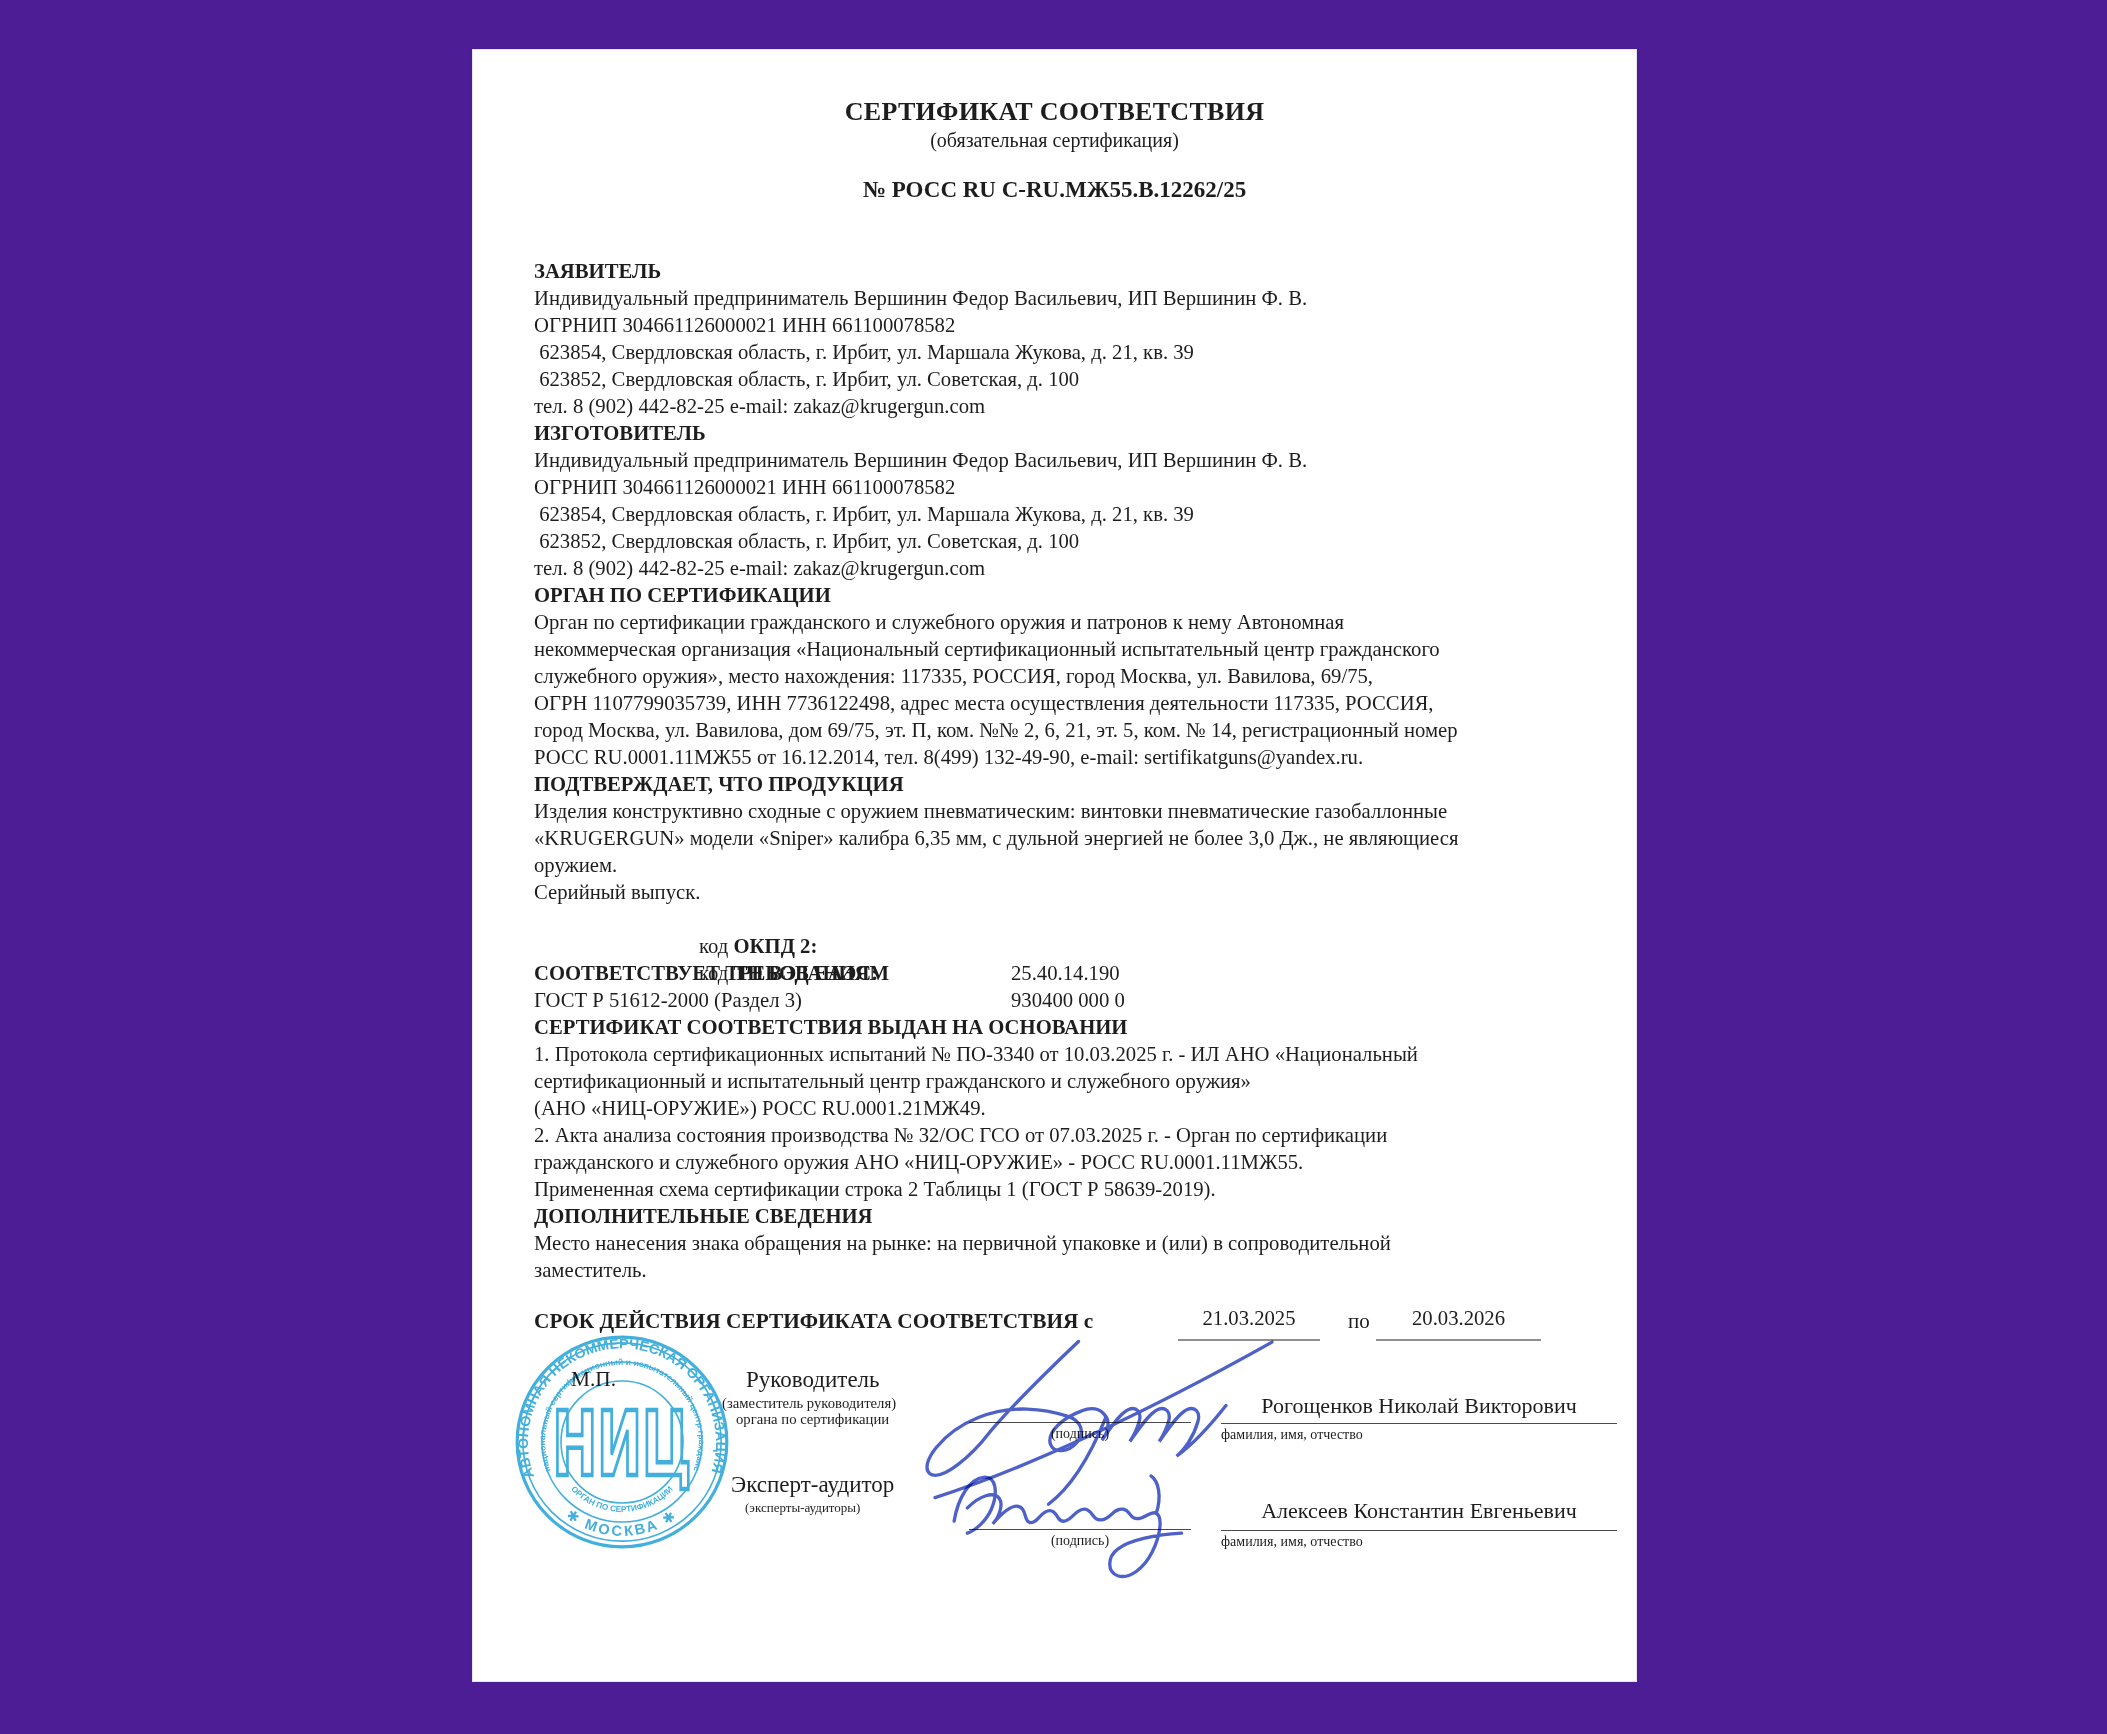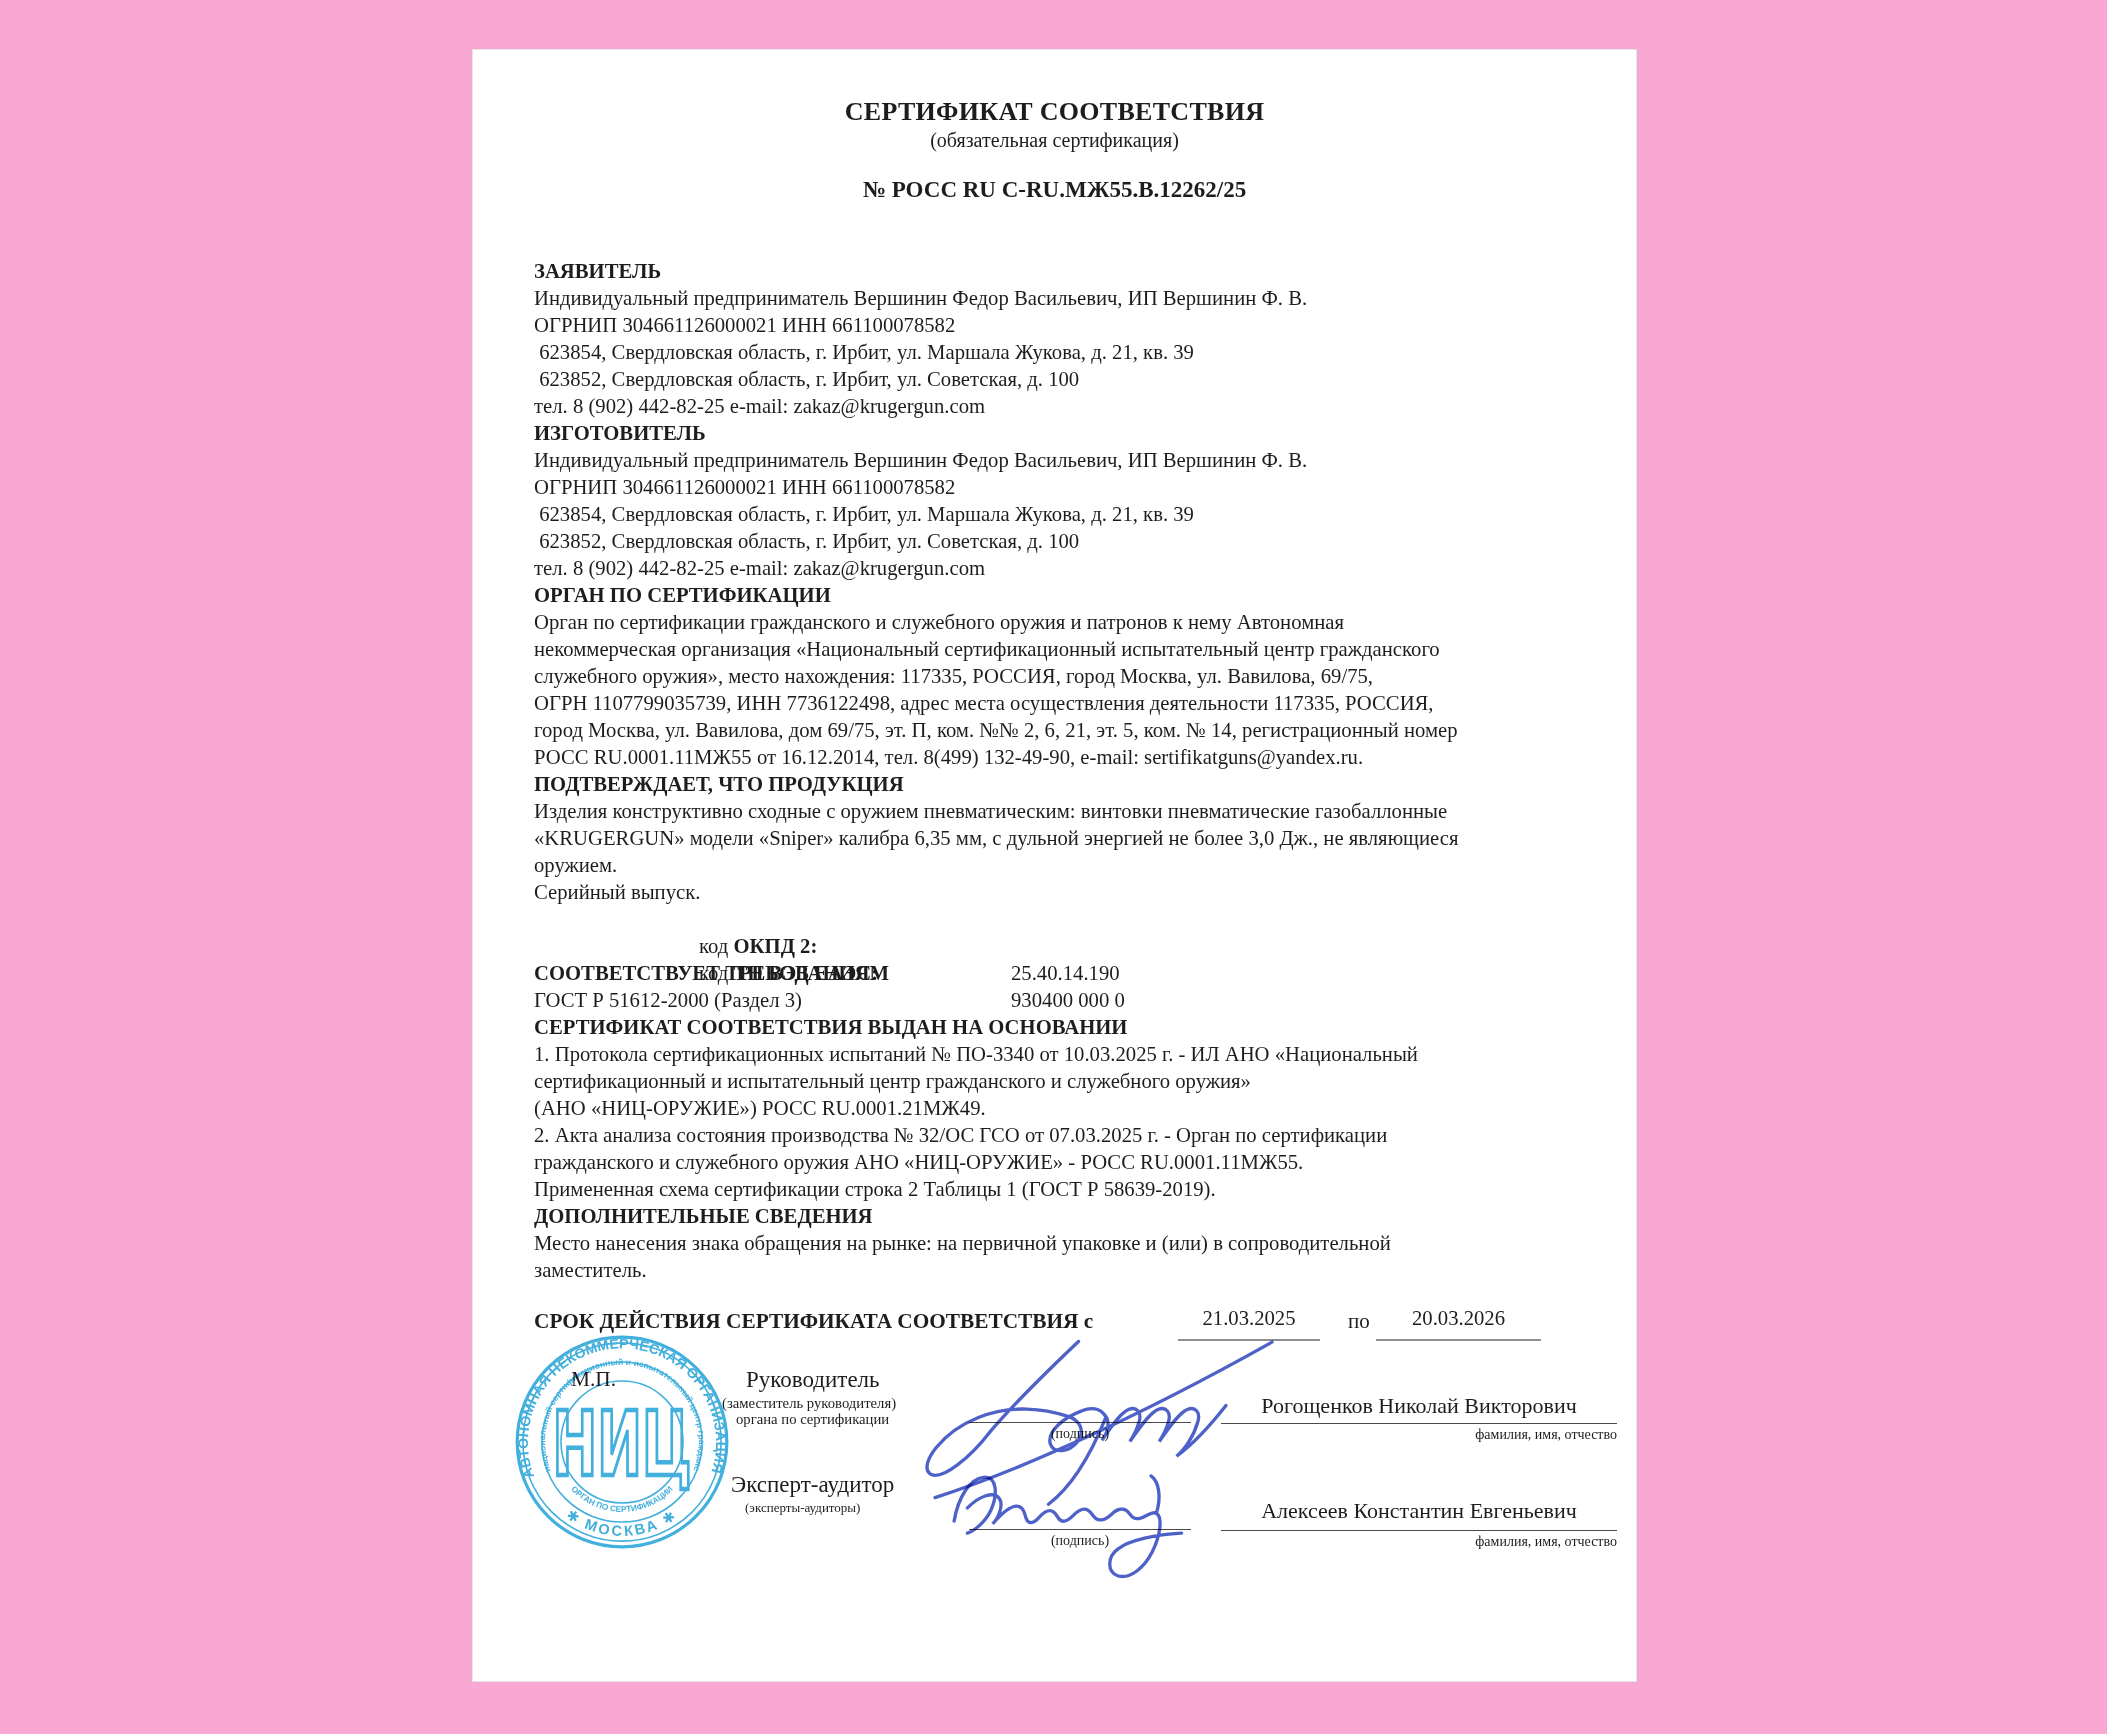--- a/index.html
+++ b/index.html
@@ -1,16 +1,16 @@
 <!DOCTYPE html>
 <html style="font-size:10.7px"><head>
 <meta charset="utf-8">
 <style>
   html,body{margin:0;padding:0;background:#ffffff;}
-  .viewport{position:relative;width:2108px;height:1734px;background:#f9a8d4;overflow:hidden;
+  .viewport{position:relative;width:2108px;height:1734px;background:#4c1d95;overflow:hidden;
             font-family:"Liberation Serif","DejaVu Serif",serif;color:#1d1d1d;}
   .page{position:absolute;left:472px;top:49px;width:1163px;height:1631px;background:#ffffff;
         border:0.7px solid #e4e7e7;box-shadow:0 0 2px rgba(0,0,0,.05);}
   .doc-title{position:absolute;left:0;top:47px;width:100%;text-align:center;
              font-size:26px;font-weight:bold;letter-spacing:0.3px;}
   .doc-subtitle{position:absolute;left:0;top:79px;width:100%;text-align:center;font-size:20px;}
   .doc-number{position:absolute;left:0;top:127px;width:100%;text-align:center;
               font-size:23px;font-weight:bold;}
   .body-text{position:absolute;left:61px;top:208px;width:1081px;font-size:20.7px;line-height:27px;}
   .line{white-space:pre;position:relative;height:27px;}
@@ -30,21 +30,21 @@
   .role2{position:absolute;left:258px;top:1422px;font-size:23px;}
   .role2-n1{position:absolute;left:272px;top:1450px;font-size:13px;}
   .sig-line{position:absolute;left:496px;width:222px;border-top:1.3px solid #4a4a4a;height:0;}
   .sig-line.r1{top:1372px;} .sig-line.r2{top:1479px;}
   .sig-cap{position:absolute;left:496px;width:222px;text-align:center;font-size:14px;}
   .sig-cap.r1{top:1376px;} .sig-cap.r2{top:1483px;}
   .name-box{position:absolute;left:748px;width:396px;text-align:center;font-size:22px;}
   .name-box.r1{top:1343px;} .name-box.r2{top:1448px;}
   .name-line{position:absolute;left:748px;width:396px;border-top:1.3px solid #4a4a4a;height:0;}
   .name-line.r1{top:1373px;} .name-line.r2{top:1480px;}
-  .name-cap{position:absolute;left:748px;width:396px;text-align:right;font-size:14px;}
+  .name-cap{position:absolute;left:748px;width:396px;text-align:left;font-size:14px;}
   .name-cap.r1{top:1377px;} .name-cap.r2{top:1484px;}
   .stamp-svg{position:absolute;left:41px;top:1284px;width:216px;height:216px;
              mix-blend-mode:multiply;opacity:.9;}
   .sig-svg{position:absolute;mix-blend-mode:multiply;opacity:.92;}
   .sig1{left:442px;top:1282px;width:367px;height:177px;}
   .sig2{left:462px;top:1406px;width:267px;height:143px;}
   .stamp-ring-text{font-family:"Liberation Sans","DejaVu Sans",sans-serif;font-weight:bold;}
 </style>
 </head>
 <body>

